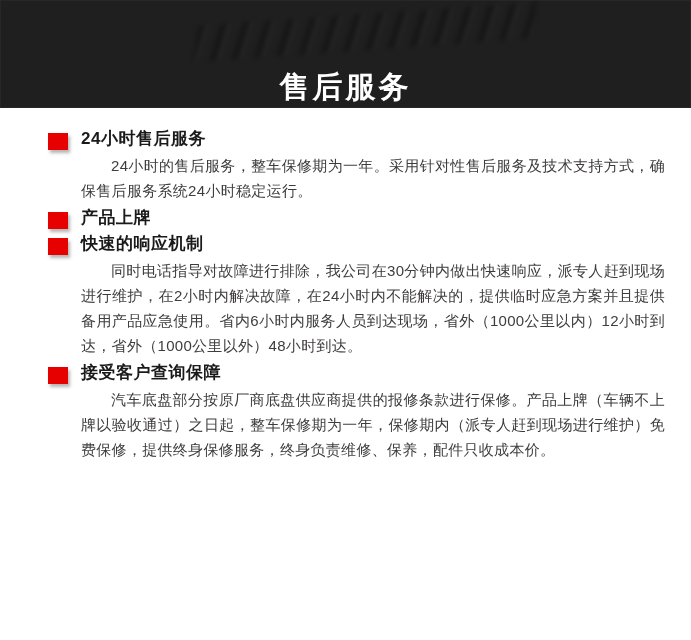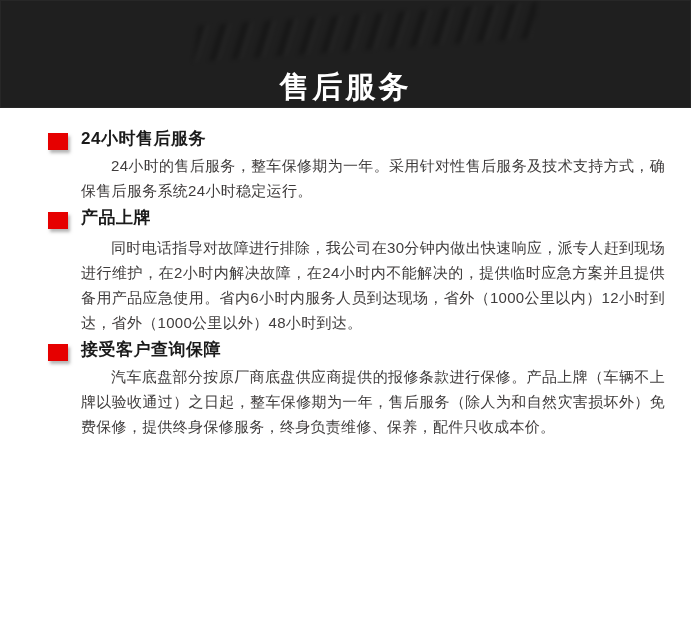--- a/index.html
+++ b/index.html
@@ -104,25 +104,29 @@
     </section>
 
     <section class="sec">
       <div class="hrow">
         <span class="bullet"></span>
         <h2>产品上牌</h2>
       </div>
     </section>
 
     <section class="sec">
+      <div class="hrow">
+        <span class="bullet"></span>
+        <h2>快速的响应机制</h2>
+      </div>
       <p>同时电话指导对故障进行排除，我公司在30分钟内做出快速响应，派专人赶到现场进行维护，在2小时内解决故障，在24小时内不能解决的，提供临时应急方案并且提供备用产品应急使用。省内6小时内服务人员到达现场，省外（1000公里以内）12小时到达，省外（1000公里以外）48小时到达。</p>
     </section>
 
     <section class="sec">
       <div class="hrow">
         <span class="bullet"></span>
         <h2>接受客户查询保障</h2>
       </div>
-      <p>汽车底盘部分按原厂商底盘供应商提供的报修条款进行保修。产品上牌（车辆不上牌以验收通过）之日起，整车保修期为一年，售后服务（除人为和自然灾害损坏外）免费保修，提供终身保修服务，终身负责维修、保养，配件只收成本价。</p>
+      <p>汽车底盘部分按原厂商底盘供应商提供的报修条款进行保修。产品上牌（车辆不上牌以验收通过）之日起，整车保修期为一年，保修期内（派专人赶到现场进行维护）免费保修，提供终身保修服务，终身负责维修、保养，配件只收成本价。</p>
     </section>
 
   </main>
 </div>
 
 </body></html>

